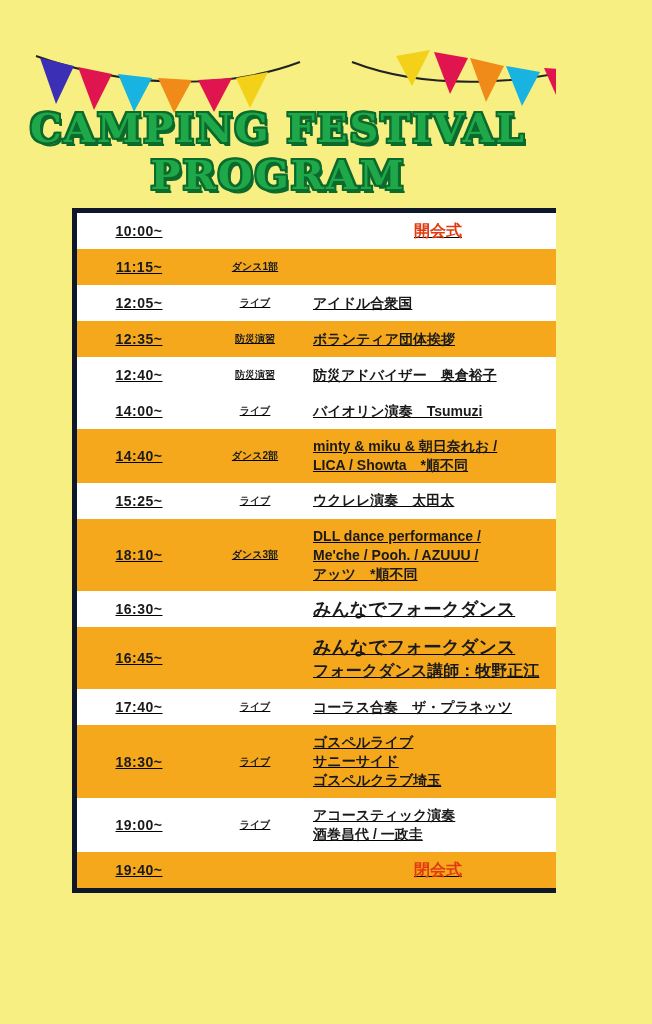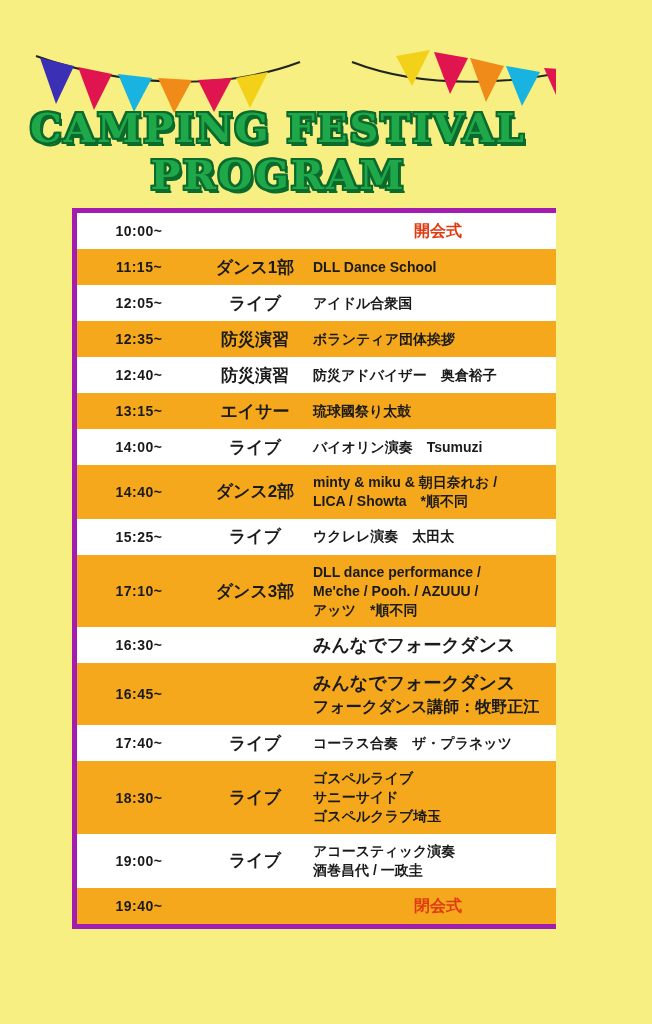--- a/index.html
+++ b/index.html
@@ -42,22 +42,23 @@
        2px 2px 0 #0b6b2d, -2px 2px 0 #0b6b2d, 2px -2px 0 #0b6b2d, -2px -2px 0 #0b6b2d,
        3px 4px 0 #0b6b2d;
   }
 
   
   .table-wrap {
     position: absolute;
     top: 208px;
     left: 72px;
     width: 508px;
-    border: 5px solid #a21caf;
+    border: 5px solid #0f172a;
     background: #ffffff;
+    text-decoration: underline;
   }
   .row {
     display: flex;
     align-items: center;
     min-height: 36px;
     background: #ffffff;
   }
   .row.alt { background: #f5a81c; }
   .col-time {
     width: 124px;
@@ -66,21 +67,21 @@
     font-weight: bold;
     font-size: 14px;
     color: #1a1a1a;
     letter-spacing: 0.5px;
   }
   .col-cat {
     width: 108px;
     flex: 0 0 108px;
     text-align: center;
     font-weight: bold;
-    font-size: 17px;
+    font-size: 10px;
     color: #1a1a1a;
   }
   .col-desc {
     flex: 1 1 auto;
     padding-left: 4px;
     padding-right: 12px;
     font-weight: bold;
     font-size: 14px;
     color: #1a1a1a;
     line-height: 1.35;
@@ -131,59 +132,53 @@
 
   <div class="table-wrap" id="program-table">
       <div class="row">
         <div class="col-time">10:00~</div>
         <div class="col-cat"></div>
         <div class="col-desc center-accent">開会式</div>
       </div>
       <div class="row alt">
         <div class="col-time">11:15~</div>
         <div class="col-cat">ダンス1部</div>
-        <div class="col-desc">DLL Dance School</div>
       </div>
       <div class="row">
         <div class="col-time">12:05~</div>
         <div class="col-cat">ライブ</div>
         <div class="col-desc">アイドル合衆国</div>
       </div>
       <div class="row alt">
         <div class="col-time">12:35~</div>
         <div class="col-cat">防災演習</div>
         <div class="col-desc">ボランティア団体挨拶</div>
       </div>
       <div class="row">
         <div class="col-time">12:40~</div>
         <div class="col-cat">防災演習</div>
         <div class="col-desc">防災アドバイザー　奥倉裕子</div>
       </div>
-      <div class="row alt">
-        <div class="col-time">13:15~</div>
-        <div class="col-cat">エイサー</div>
-        <div class="col-desc">琉球國祭り太鼓</div>
-      </div>
       <div class="row">
         <div class="col-time">14:00~</div>
         <div class="col-cat">ライブ</div>
         <div class="col-desc">バイオリン演奏　Tsumuzi</div>
       </div>
       <div class="row alt row-pad">
         <div class="col-time">14:40~</div>
         <div class="col-cat">ダンス2部</div>
         <div class="col-desc">minty &amp; miku &amp; 朝日奈れお /<br>LICA / Showta　*順不同</div>
       </div>
       <div class="row">
         <div class="col-time">15:25~</div>
         <div class="col-cat">ライブ</div>
         <div class="col-desc">ウクレレ演奏　太田太</div>
       </div>
       <div class="row alt row-pad">
-        <div class="col-time">17:10~</div>
+        <div class="col-time">18:10~</div>
         <div class="col-cat">ダンス3部</div>
         <div class="col-desc">DLL dance performance /<br>Me'che / Pooh. / AZUUU /<br>アッツ　*順不同</div>
       </div>
       <div class="row">
         <div class="col-time">16:30~</div>
         <div class="col-cat"></div>
         <div class="col-desc big">みんなでフォークダンス</div>
       </div>
       <div class="row alt row-pad">
         <div class="col-time">16:45~</div>

